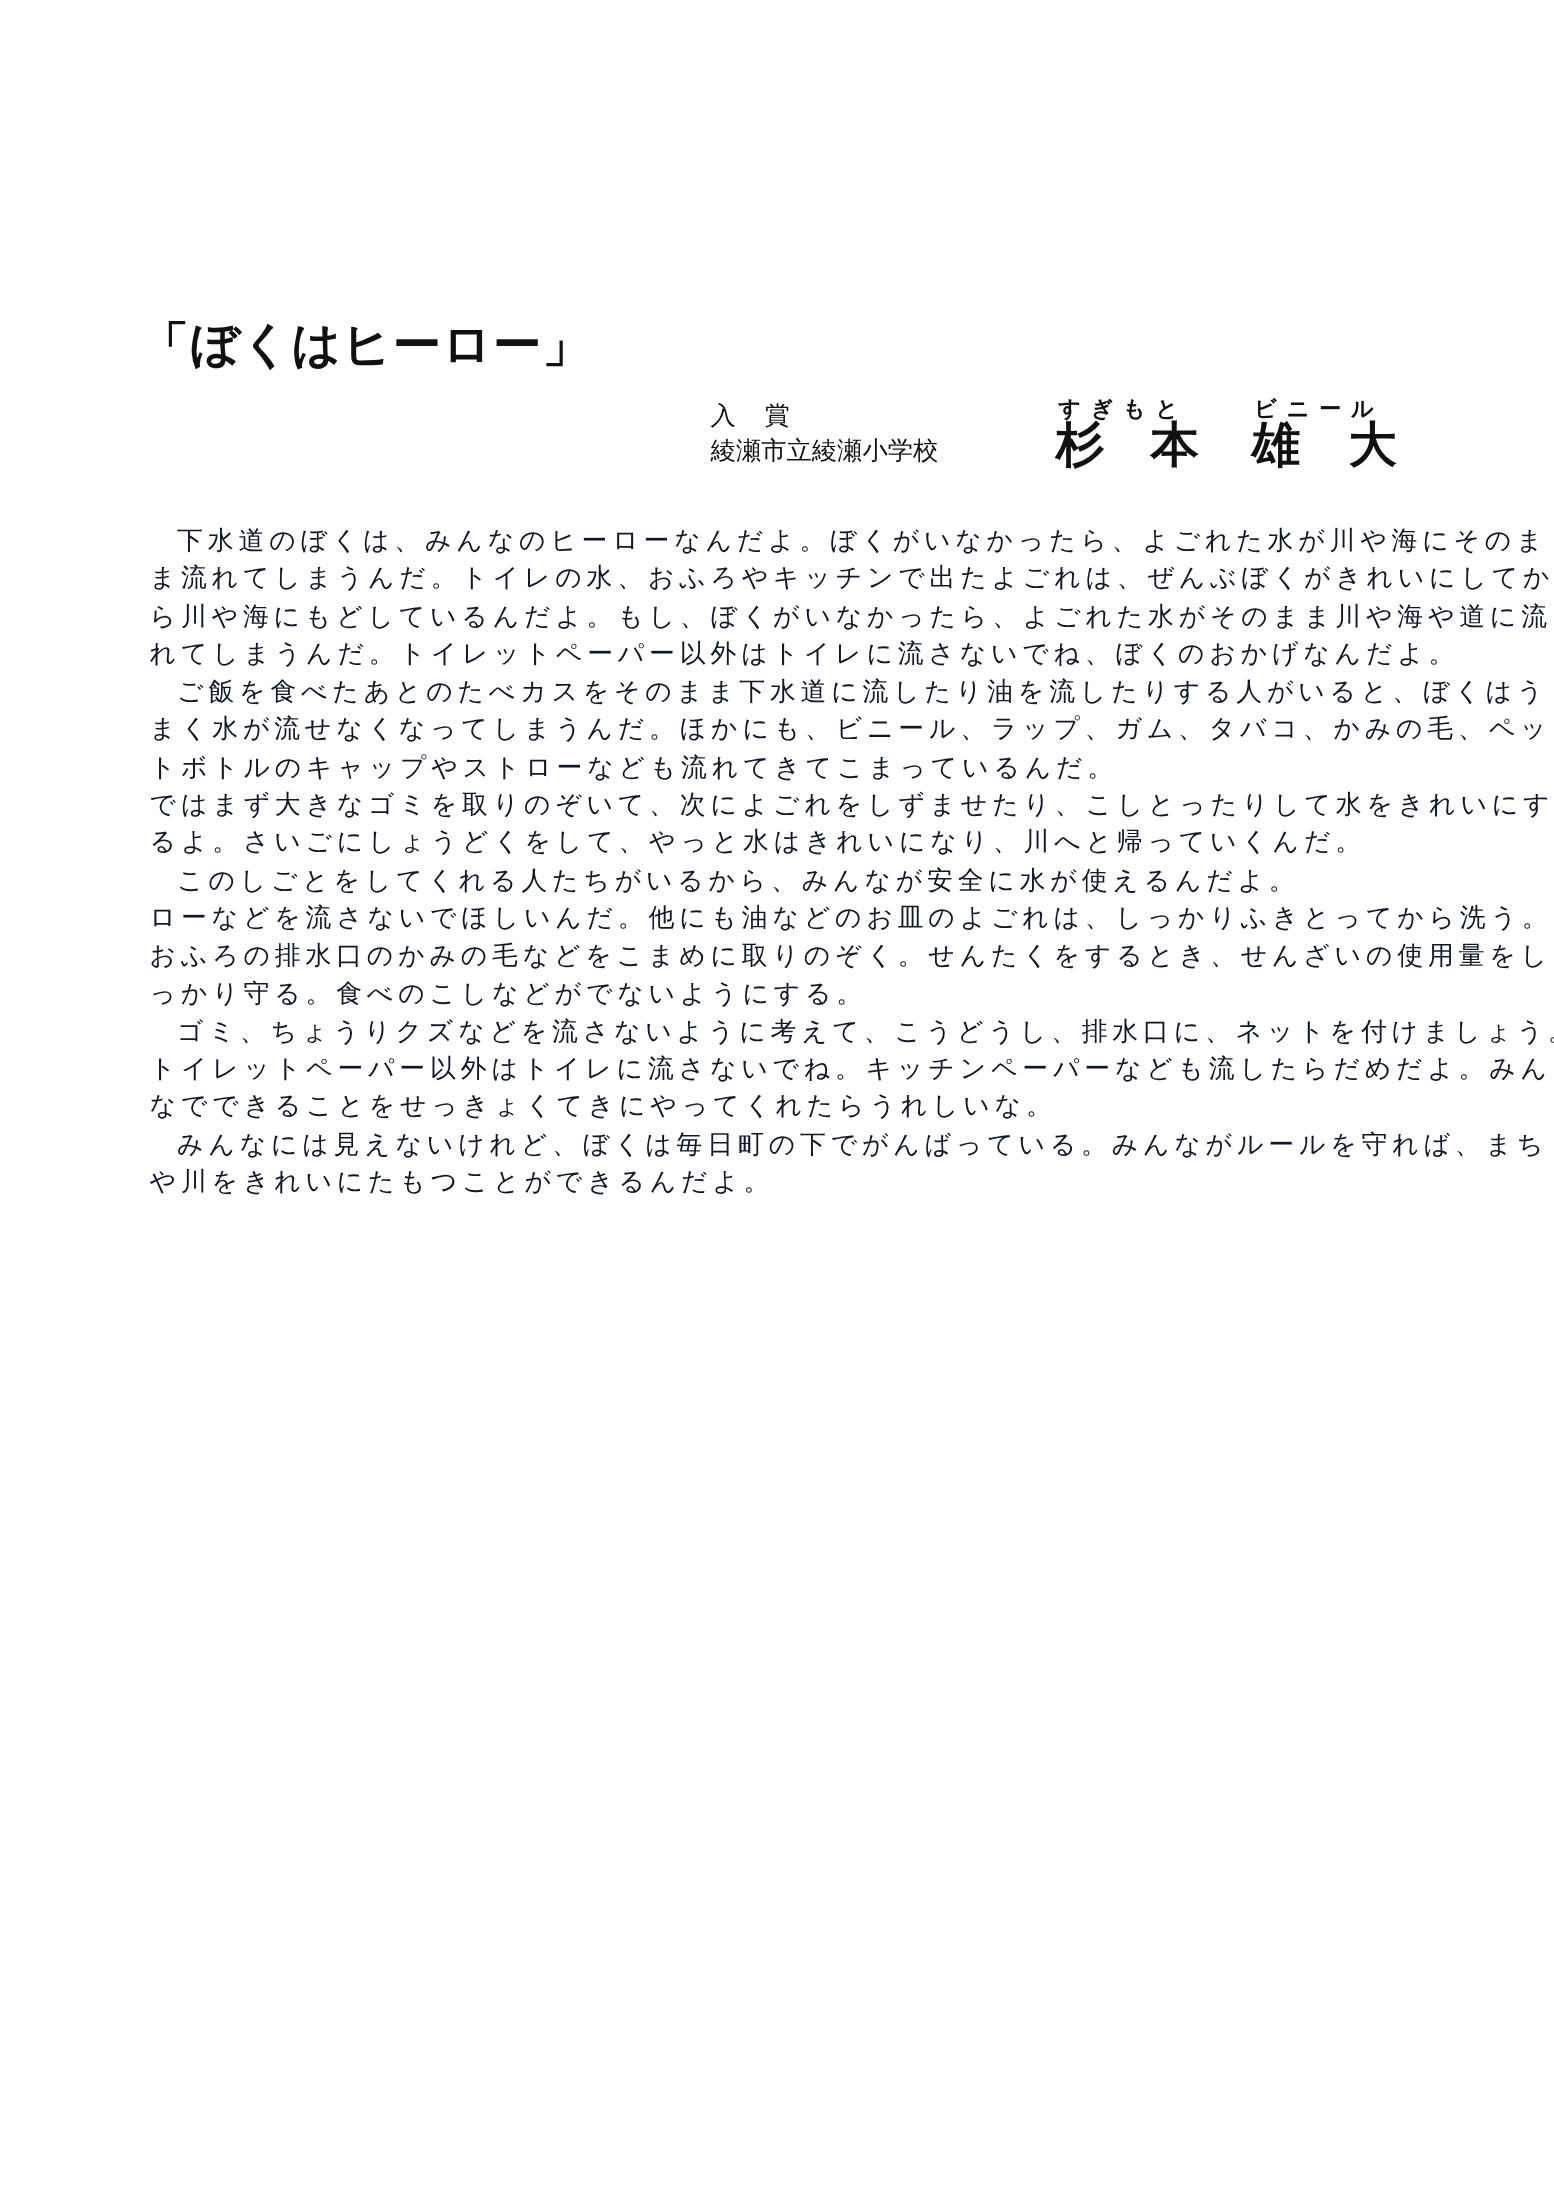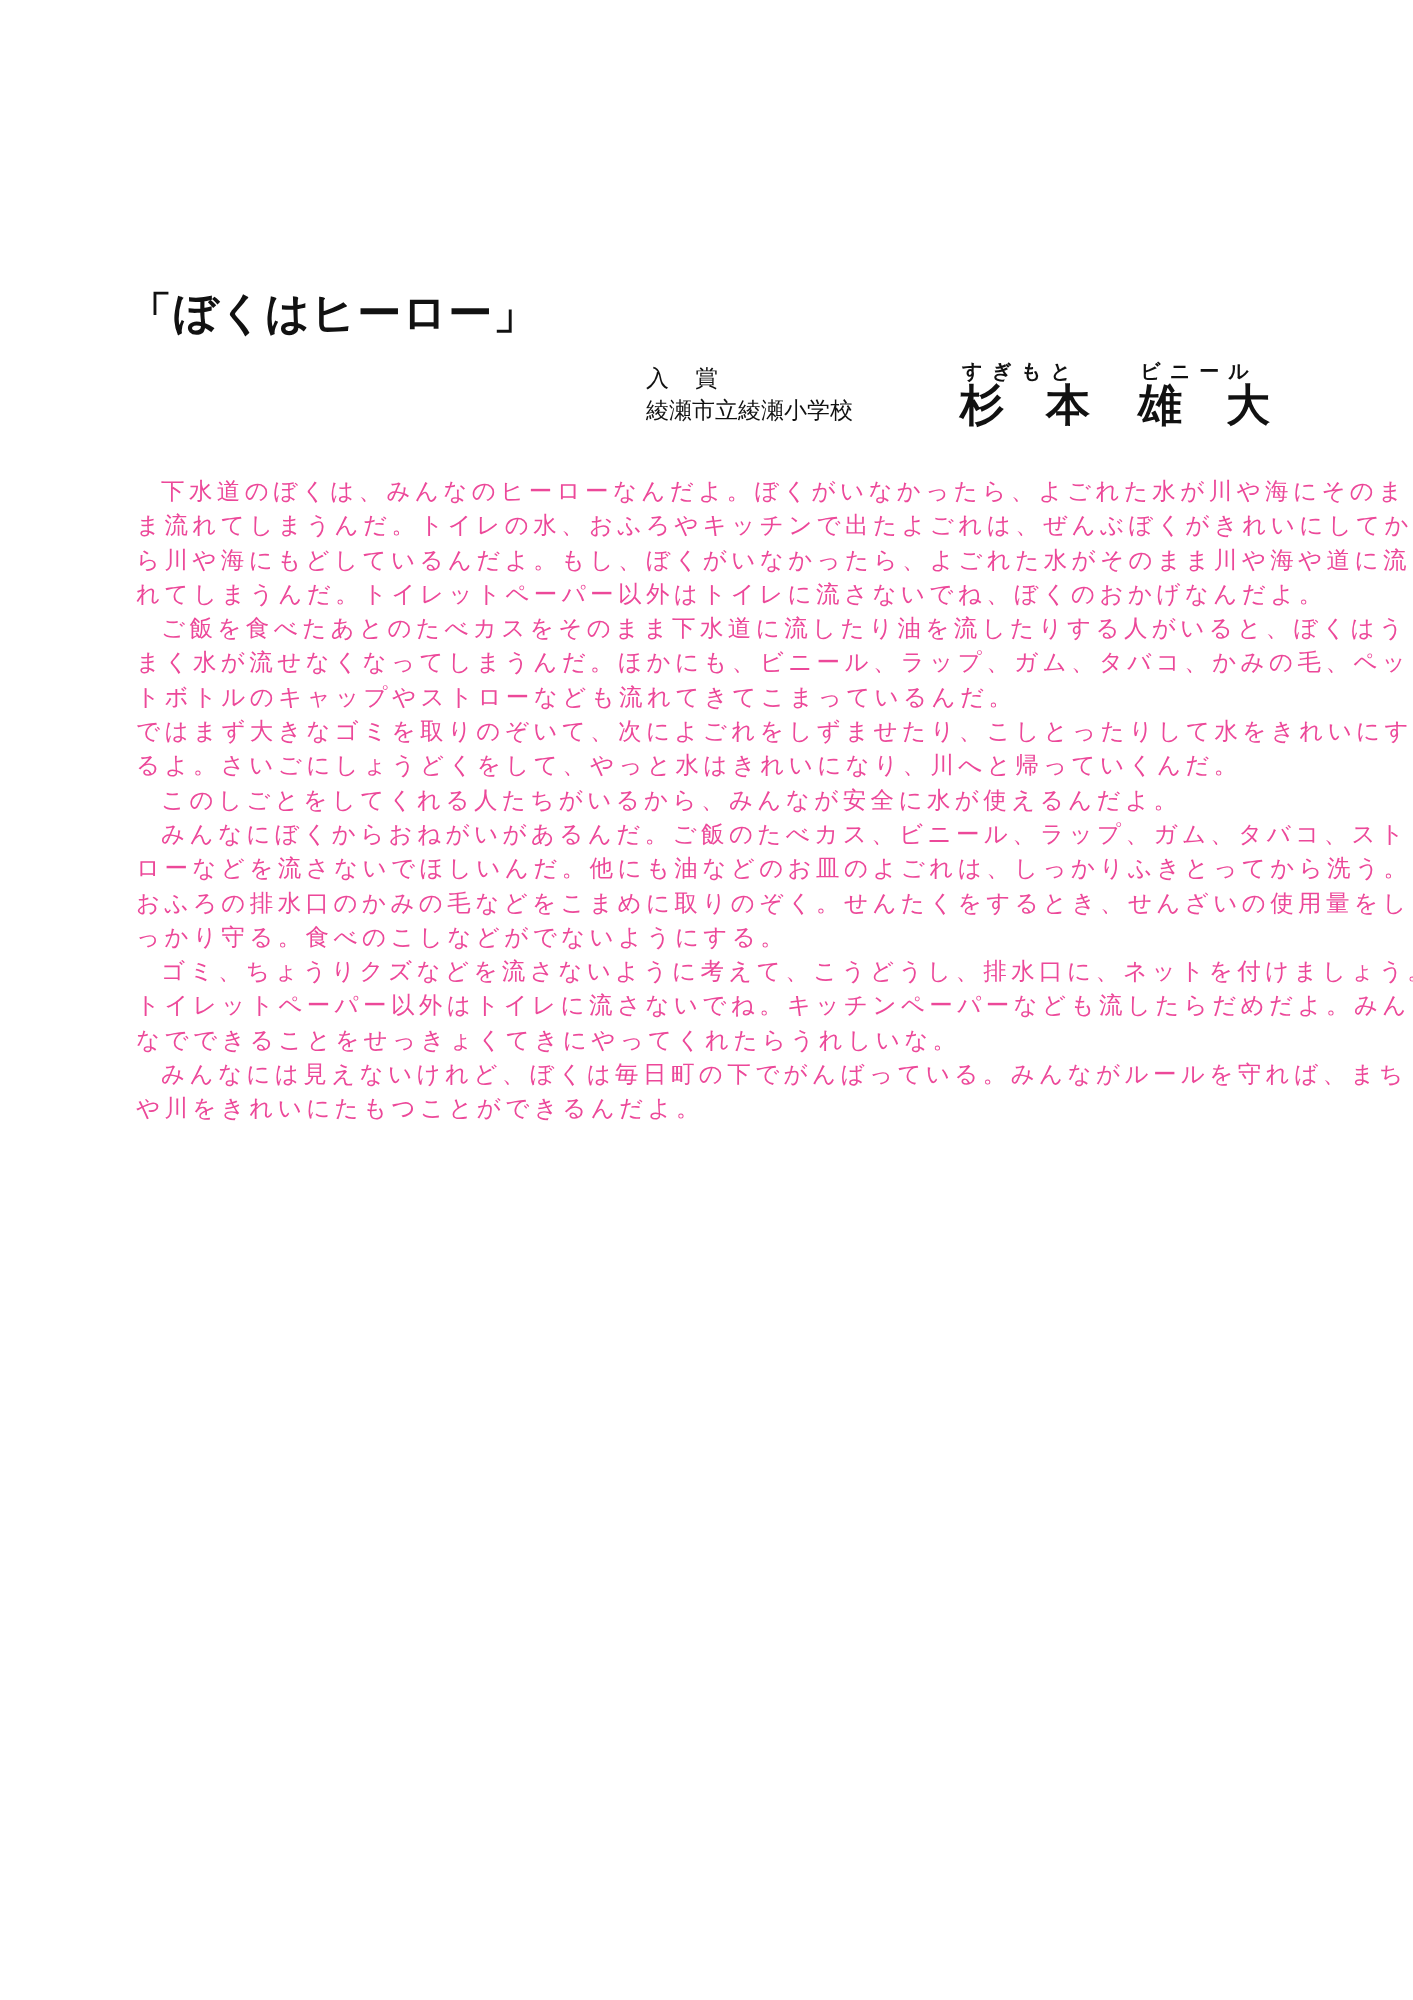--- a/index.html
+++ b/index.html
@@ -16,21 +16,21 @@
   }
   .award .label { letter-spacing: 26px; }
   .name-block { position: absolute; left: 960px; top: 358px; white-space: nowrap; }
   .ruby-row { display: flex; font-family: "DejaVu Sans", sans-serif; font-weight: bold; font-size: 20px; height: 22px; }
   .ruby-row span { display: inline-block; text-align: center; }
   .name-row { display: flex; font-family: "DejaVu Sans", sans-serif; font-weight: bold; font-size: 44px; line-height: 50px; }
   .name-row span { display: inline-block; }
   .body-text {
     position: absolute; left: 136px; top: 474px; width: 1145px;
     font-family: "DejaVu Sans", sans-serif; font-size: 23.5px;
-    line-height: 34.3px; letter-spacing: 4.4px; color: #ec4899;
+    line-height: 34.3px; letter-spacing: 4.4px; color: #0f172a;
   }
   .body-text .line { display: block; white-space: nowrap; height: 34.3px; }
   .body-text .indent { padding-left: 25px; }
 </style>
 </head>
 <body>
 
 <div class="title">「ぼくはヒーロー」</div>
 
 <div class="award">
@@ -56,21 +56,20 @@
     <span class="line indent">下水道のぼくは、みんなのヒーローなんだよ。ぼくがいなかったら、よごれた水が川や海にそのま</span>
     <span class="line">ま流れてしまうんだ。トイレの水、おふろやキッチンで出たよごれは、ぜんぶぼくがきれいにしてか</span>
     <span class="line">ら川や海にもどしているんだよ。もし、ぼくがいなかったら、よごれた水がそのまま川や海や道に流</span>
     <span class="line">れてしまうんだ。トイレットペーパー以外はトイレに流さないでね、ぼくのおかげなんだよ。</span>
     <span class="line indent">ご飯を食べたあとのたべカスをそのまま下水道に流したり油を流したりする人がいると、ぼくはう</span>
     <span class="line">まく水が流せなくなってしまうんだ。ほかにも、ビニール、ラップ、ガム、タバコ、かみの毛、ペッ</span>
     <span class="line">トボトルのキャップやストローなども流れてきてこまっているんだ。</span>
     <span class="line">ではまず大きなゴミを取りのぞいて、次によごれをしずませたり、こしとったりして水をきれいにす</span>
     <span class="line">るよ。さいごにしょうどくをして、やっと水はきれいになり、川へと帰っていくんだ。</span>
     <span class="line indent">このしごとをしてくれる人たちがいるから、みんなが安全に水が使えるんだよ。</span>
-    <span class="line indent">みんなにぼくからおねがいがあるんだ。ご飯のたべカス、ビニール、ラップ、ガム、タバコ、スト</span>
     <span class="line">ローなどを流さないでほしいんだ。他にも油などのお皿のよごれは、しっかりふきとってから洗う。</span>
     <span class="line">おふろの排水口のかみの毛などをこまめに取りのぞく。せんたくをするとき、せんざいの使用量をし</span>
     <span class="line">っかり守る。食べのこしなどがでないようにする。</span>
     <span class="line indent">ゴミ、ちょうりクズなどを流さないように考えて、こうどうし、排水口に、ネットを付けましょう。</span>
     <span class="line">トイレットペーパー以外はトイレに流さないでね。キッチンペーパーなども流したらだめだよ。みん</span>
     <span class="line">なでできることをせっきょくてきにやってくれたらうれしいな。</span>
     <span class="line indent">みんなには見えないけれど、ぼくは毎日町の下でがんばっている。みんながルールを守れば、まち</span>
     <span class="line">や川をきれいにたもつことができるんだよ。</span>
   </div>
 

